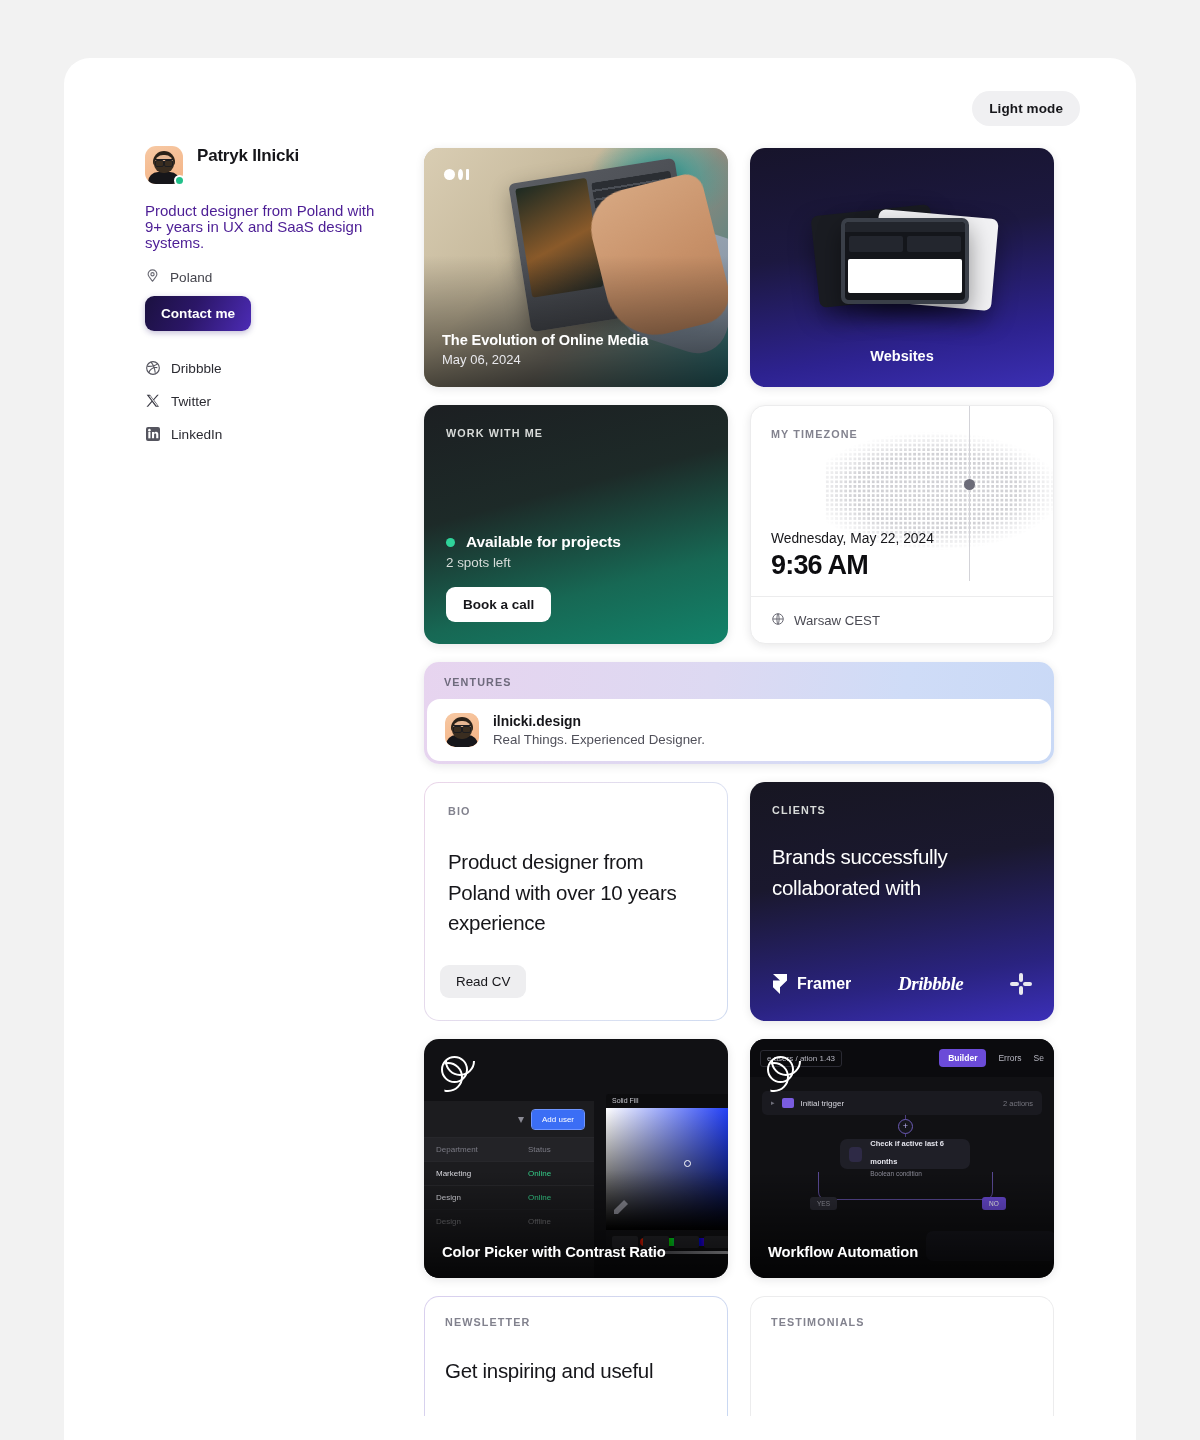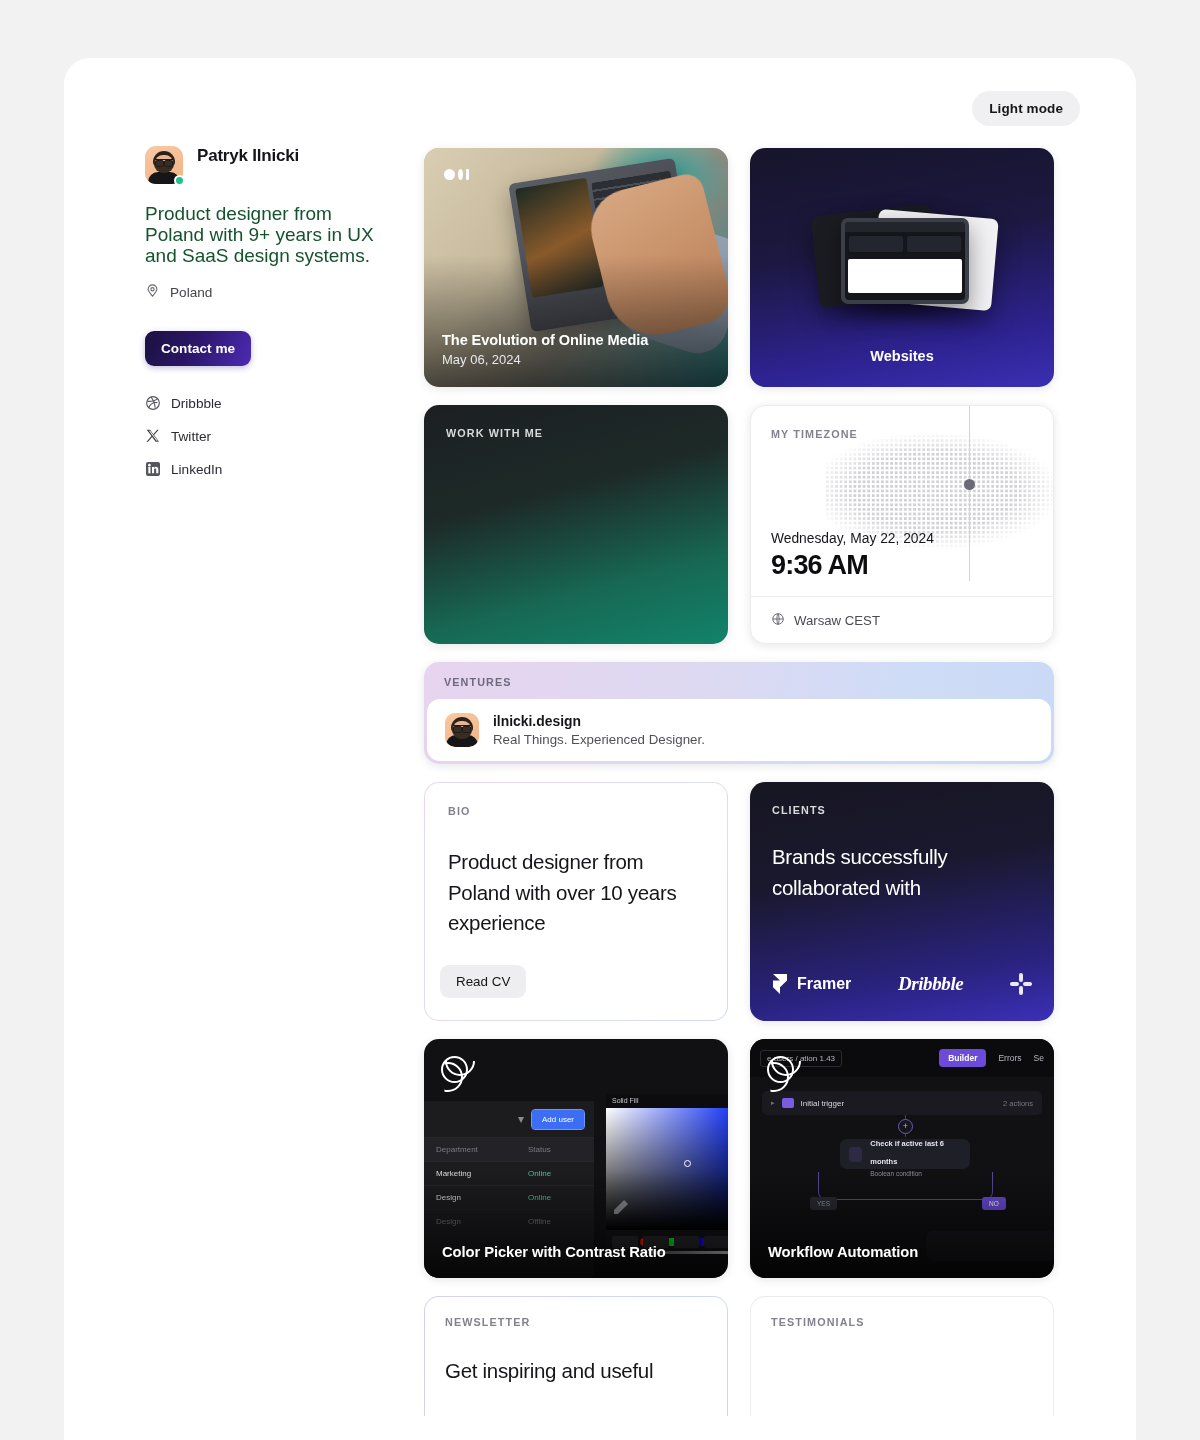--- a/index.html
+++ b/index.html
@@ -62,29 +62,29 @@
     position: absolute; left: 3px; bottom: 0; width: 32px; height: 12px;
     background: #16161a; border-radius: 10px 10px 0 0;
   }
   .status-dot {
     position: absolute; right: -2px; bottom: -2px;
     width: 11px; height: 11px; border-radius: 50%;
     background: #22c08a; border: 2px solid #fff;
   }
   .profile-name { font-size: 17px; font-weight: 700; color: #16161a; letter-spacing: -.2px; }
   .profile-bio {
-    margin-top: 19px; font-size: 19px; line-height: 21px;
-    color: #14532d; max-width: 240px;
+    margin-top: 19px; font-size: 15px; line-height: 16px;
+    color: #4c1d95; max-width: 240px;
   }
   .profile-loc {
     margin-top: 17px; display: flex; align-items: center; gap: 10px;
     font-size: 13.6px; color: #45454d;
   }
   .contact-btn {
-    margin-top: 30px; display: inline-block;
+    margin-top: 10px; display: inline-block;
     background: linear-gradient(115deg,#1b1140 0%,#2b1667 45%,#4c2bb5 100%);
     color: #fff; border: none; border-radius: 9px;
     font-family: "Liberation Sans", sans-serif;
     font-size: 13.6px; font-weight: 600;
     padding: 10px 16px; cursor: pointer;
     box-shadow: 0 2px 6px rgba(40,20,110,.28);
   }
   .social-list { margin-top: 29px; display: flex; flex-direction: column; gap: 17px; }
   .social-item {
     display: flex; align-items: center; gap: 10px;
@@ -440,20 +440,28 @@
             </div>
           </div>
         </div>
         <div class="pf-label">Websites</div>
       </div>
     </div>
 
     <div class="row">
       <div class="card tall work-card shadow">
         <div class="card-kicker kicker-light">WORK WITH ME</div>
+        <div class="work-bottom">
+          <div class="avail-row">
+            <span class="avail-dot"></span>
+            <span class="avail-text">Available for projects</span>
+          </div>
+          <div class="spots">2 spots left</div>
+          <button class="book-btn">Book a call</button>
+        </div>
       </div>
 
       <div class="card tall tz-card shadow">
         <div class="tz-map"></div>
         <div class="tz-meridian"></div>
         <div class="tz-pin"></div>
         <div class="tz-body">
           <div class="card-kicker card-kicker-dark">MY TIMEZONE</div>
         </div>
         <div class="tz-date">Wednesday, May 22, 2024</div>

